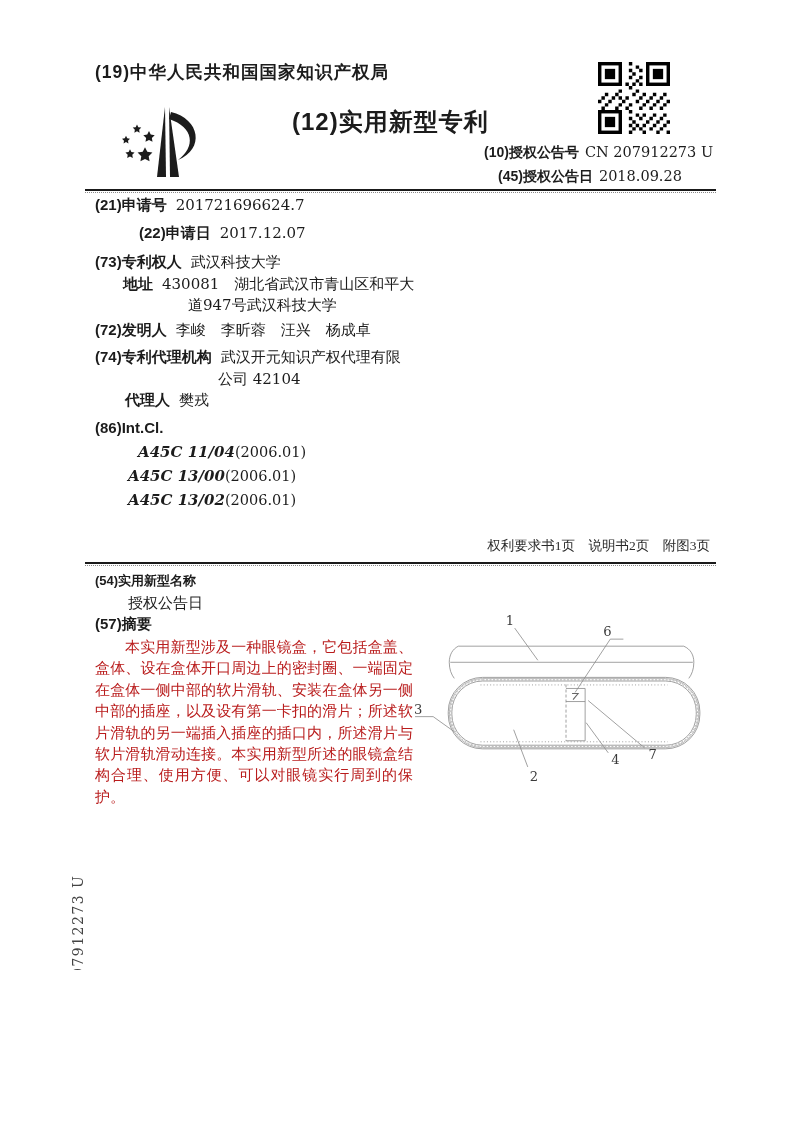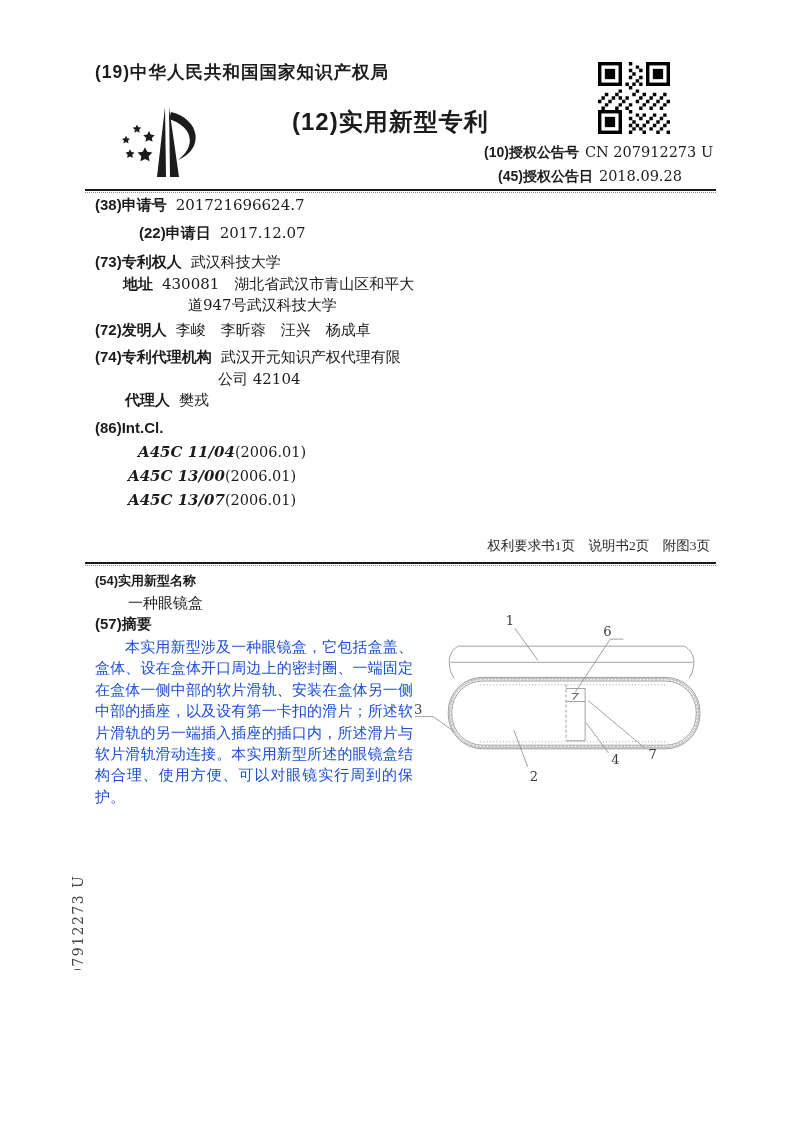--- a/index.html
+++ b/index.html
@@ -15,21 +15,21 @@
   .rule{position:absolute;left:85px;width:631px;height:2.4px;background:#1a1a1a;}
   .rule-dots{position:absolute;left:85px;width:631px;border-bottom:1px dotted #8a8a8a;}
   .row{position:absolute;font-size:15px;}
   .row .lbl{font-weight:700;}
   .row .val{font-family:"DejaVu Serif",serif;margin-left:9px;}
   .ipc-code{font-family:"DejaVu Serif",serif;font-style:italic;font-weight:700;font-size:15px;}
   .ipc-ver{font-family:"DejaVu Serif",serif;font-size:14.5px;}
   .pages{left:430px;top:537px;width:280px;text-align:right;font-family:Liberation Serif, serif;font-size:13.5px;color:#2a2a2a;}
   .abstract{position:absolute;left:95px;top:637px;width:318px;font-family:"DejaVu Serif",serif;
             font-size:15px;line-height:21.4px;text-align:justify;text-indent:2em;
-            white-space:normal;color:#1d4ed8;}
+            white-space:normal;color:#b91c1c;}
   .side-num{left:78px;top:947px;transform:translate(-50%,-50%) rotate(-90deg);
             font-family:"DejaVu Serif",serif;font-size:14px;letter-spacing:1.5px;color:#444;}
   svg{display:block;}
 </style>
 </head>
 <body>
 
 <div class="page">
 
   <div class="abs office sans-b">(19)中华人民共和国国家知识产权局</div>
@@ -67,21 +67,21 @@
     <span class="sans-b">(10)授权公告号</span><span class="serif val">CN 207912273 U</span>
   </div>
   <div class="abs pubrow" style="left:498px;top:168px;">
     <span class="sans-b">(45)授权公告日</span><span class="serif val">2018.09.28</span>
   </div>
 
   <div class="rule" style="top:189px;"></div>
   <div class="rule-dots" style="top:192px;"></div>
 
   <div class="row" style="left:95px;top:196px;">
-    <span class="lbl">(38)申请号</span><span class="val">201721696624.7</span>
+    <span class="lbl">(21)申请号</span><span class="val">201721696624.7</span>
   </div>
 
   <div class="row" style="left:95px;top:224px;margin-left:44px;">
     <span class="lbl">(22)申请日</span><span class="val">2017.12.07</span>
   </div>
 
   <div class="row" style="left:95px;top:253px;">
     <span class="lbl">(73)专利权人</span><span class="val">武汉科技大学</span>
   </div>
   <div class="row" style="left:123px;top:275px;">
@@ -108,30 +108,30 @@
   <div class="row" style="left:95px;top:419px;">
     <span class="lbl">(86)Int.Cl.</span>
   </div>
   <div class="row" style="left:128px;top:443px;margin-left:10px;">
     <span class="ipc-code">A45C 11/04</span><span class="ipc-ver">(2006.01)</span>
   </div>
   <div class="row" style="left:128px;top:467px;">
     <span class="ipc-code">A45C 13/00</span><span class="ipc-ver">(2006.01)</span>
   </div>
   <div class="row" style="left:128px;top:491px;">
-    <span class="ipc-code">A45C 13/07</span><span class="ipc-ver">(2006.01)</span>
+    <span class="ipc-code">A45C 13/02</span><span class="ipc-ver">(2006.01)</span>
   </div>
 
   <div class="abs pages">权利要求书1页　说明书2页　附图3页</div>
 
   <div class="rule" style="top:562px;"></div>
   <div class="rule-dots" style="top:565px;"></div>
 
   <div class="abs sans-b" style="left:95px;top:572px;font-size:13px;">(54)实用新型名称</div>
-  <div class="abs serif" style="left:128px;top:594px;font-size:15px;">一种眼镜盒</div>
+  <div class="abs serif" style="left:128px;top:594px;font-size:15px;">授权公告日</div>
   <div class="abs sans-b" style="left:95px;top:615px;font-size:15px;">(57)摘要</div>
   <div class="abstract">本实用新型涉及一种眼镜盒，它包括盒盖、盒体、设在盒体开口周边上的密封圈、一端固定在盒体一侧中部的软片滑轨、安装在盒体另一侧中部的插座，以及设有第一卡扣的滑片；所述软片滑轨的另一端插入插座的插口内，所述滑片与软片滑轨滑动连接。本实用新型所述的眼镜盒结构合理、使用方便、可以对眼镜实行周到的保护。</div>
 
   <svg class="abs" style="left:408px;top:598px;" width="312" height="195" viewBox="0 0 310 190" aria-hidden="true">
     <g fill="none" stroke="#8a8a8a" stroke-width="0.8">
 
       <path d="M50 46 H274"></path>
       <path d="M50 46 C44 49 41 55 41 62 C41 69 43 74 46 78"></path>
       <path d="M274 46 C281 49 284 55 284 62 C284 69 282 74 279 78"></path>
       <path d="M42 62 H283"></path>

